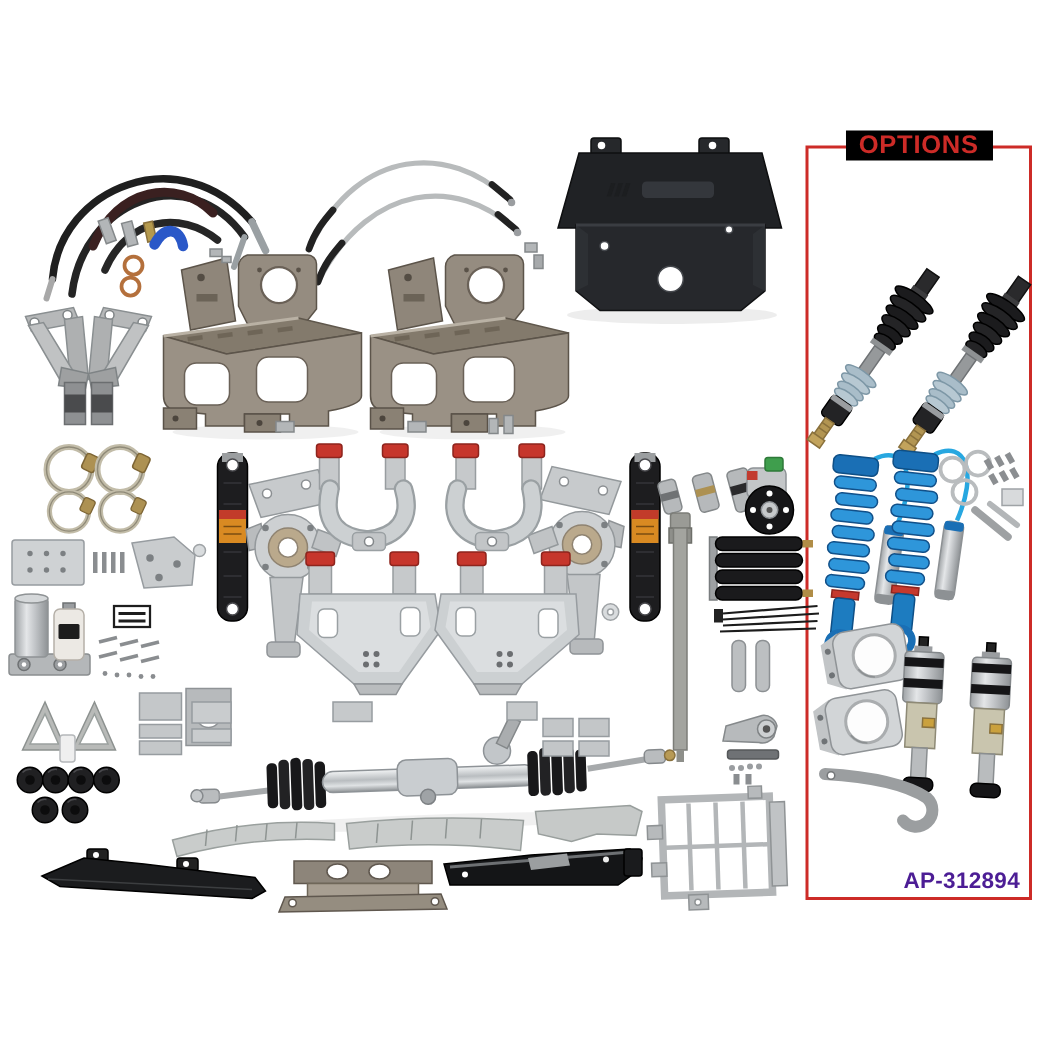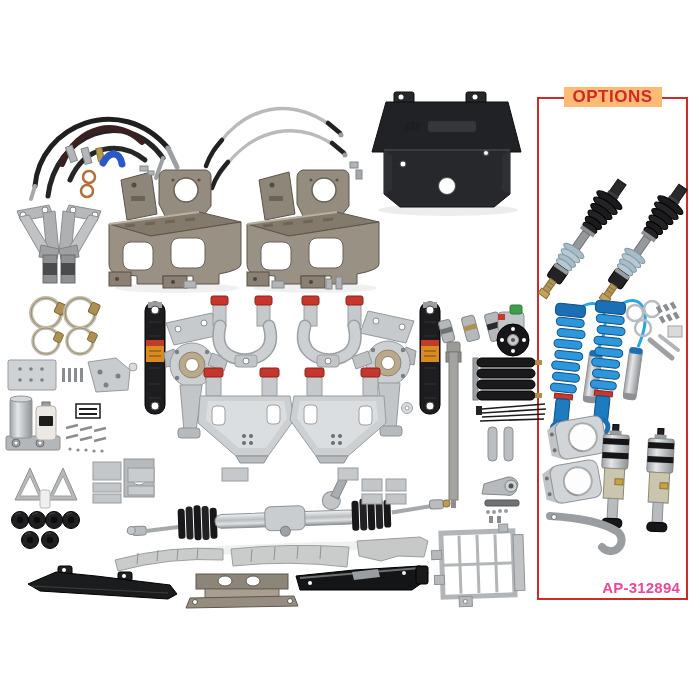--- a/index.html
+++ b/index.html
@@ -2,23 +2,23 @@
 <html><head>
 <meta charset="utf-8">
 <style>
   html,body{margin:0;padding:0;background:#fff;}
   .stage{position:relative;width:700px;height:700px;background:#ffffff;overflow:hidden;
          font-family:"Liberation Sans",sans-serif;}
   .parts-svg{position:absolute;left:0;top:0;z-index:2;pointer-events:none;}
   .options-box{position:absolute;left:537px;top:97px;width:151px;height:503px;
                border:2px solid #cd2b27;box-sizing:border-box;z-index:1;background:transparent;}
   .options-label{position:absolute;top:-12px;left:50%;transform:translateX(-50%);
-                 background:#fdba74;padding:0 9px;color:#cd2b27;font-weight:bold;
+                 background:#000000;padding:0 9px;color:#cd2b27;font-weight:bold;
                  font-size:17px;letter-spacing:.5px;white-space:nowrap;z-index:4;}
-  .part-number{position:absolute;right:6px;bottom:2px;color:#ec4899;font-weight:bold;
+  .part-number{position:absolute;right:6px;bottom:2px;color:#4c1d95;font-weight:bold;
                font-size:15px;letter-spacing:.2px;z-index:4;}
 </style>
 </head>
 <body>
 
 <div class="stage">
 
   <div class="options-box">
     <span class="options-label">OPTIONS</span>
     <span class="part-number">AP-312894</span>

